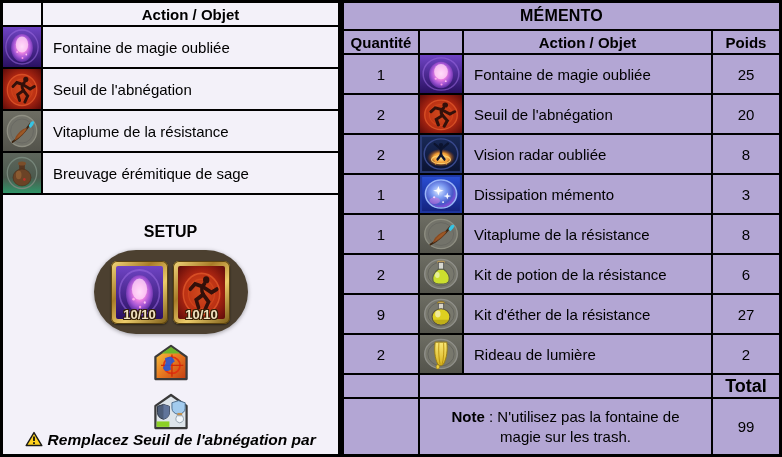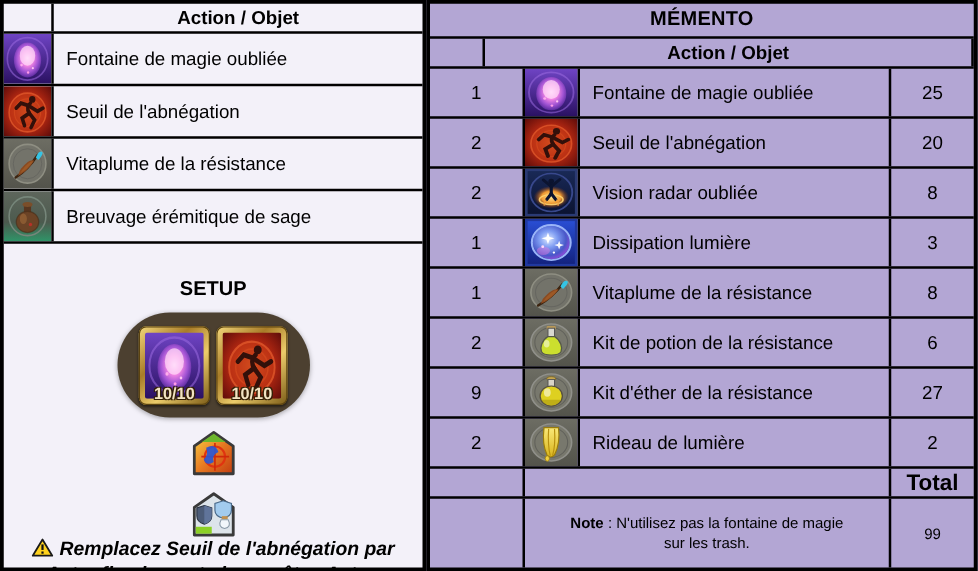--- a/index.html
+++ b/index.html
@@ -45,21 +45,21 @@
   
   .c-qty{width:76px; flex:none; border-right:2px solid var(--border); display:flex; align-items:center; justify-content:center;}
   .c-icon{width:44px; flex:none; border-right:2px solid var(--border);}
   .c-action{flex:1; border-right:2px solid var(--border); display:flex; align-items:center; padding-left:10px;}
   .t-header .c-action{justify-content:center; padding-left:0;}
   .c-poids{width:66px; flex:none; display:flex; align-items:center; justify-content:center;}
   .rt-row{height:40px; flex:none; border-bottom:2px solid var(--border); display:flex; font-size:15px;}
   .rt-total{height:24px; flex:none; border-bottom:2px solid var(--border); display:flex; font-size:18px;}
   .c-merge{flex:1; border-right:2px solid var(--border);}
   .rt-total .c-poids{font-weight:bold;}
-  .rt-note{flex:1; display:flex; font-size:12px;}
+  .rt-note{flex:1; display:flex; font-size:15px;}
   .note-cell{display:flex; align-items:center; justify-content:center; text-align:center; padding:0 28px; line-height:1.3;}
   .bold{font-weight:bold;}
 </style>
 </head>
 <body>
 
 <div class="canvas">
 
   <section class="panel left">
     <div class="t-header">
@@ -263,22 +263,24 @@
               <rect x="9" y="6.2" width="2" height="5" fill="#111"></rect>
               <rect x="9" y="12.6" width="2" height="2" fill="#111"></rect>
             </svg></span>
       </div>
     </div>
   </section>
 
   <section class="panel right">
     <div class="t-title">MÉMENTO</div>
     <div class="t-header">
+      <div class="c-qty">Quantité</div>
       <div class="c-icon"></div>
       <div class="c-action">Action / Objet</div>
+      <div class="c-poids">Poids</div>
     </div>
     <div id="memento-rows">
         <div class="rt-row">
           <div class="c-qty">1</div>
           <div class="c-icon icon-box">
             <svg viewBox="0 0 40 40" preserveAspectRatio="none" xmlns="http://www.w3.org/2000/svg">
               <defs>
                 <linearGradient id="a5" x1="0" y1="0" x2="0" y2="1">
                   <stop offset="0" stop-color="#6f44c4"></stop>
                   <stop offset="1" stop-color="#2a1162"></stop>
@@ -385,21 +387,21 @@
               <rect x="1" y="1" width="38" height="38" fill="none" stroke="#2038a0" stroke-width="2"></rect>
               <circle cx="20" cy="20" r="14" fill="url(#b8)"></circle>
               <circle cx="20" cy="20" r="14.8" fill="none" stroke="#9ab4f8" stroke-width="1.6"></circle>
               <ellipse cx="14" cy="27" rx="5" ry="3.5" fill="#e678e0" opacity="0.45"></ellipse>
               <path d="M17.5 11.5 l1.2 3.8 3.8 1.2 -3.8 1.2 -1.2 3.8 -1.2 -3.8 -3.8 -1.2 3.8 -1.2 z" fill="#ffffff"></path>
               <path d="M26 18.5 l0.9 2.8 2.8 0.9 -2.8 0.9 -0.9 2.8 -0.9 -2.8 -2.8 -0.9 2.8 -0.9 z" fill="#ffffff" opacity="0.95"></path>
               <circle cx="13.5" cy="23.5" r="1.1" fill="#ffd8fa"></circle>
               <circle cx="22" cy="28.5" r="0.9" fill="#fff"></circle>
             </svg>
           </div>
-          <div class="c-action">Dissipation lumière</div>
+          <div class="c-action">Dissipation mémento</div>
           <div class="c-poids">3</div>
         </div>
         <div class="rt-row">
           <div class="c-qty">1</div>
           <div class="c-icon icon-box">
             <svg viewBox="0 0 40 40" preserveAspectRatio="none" xmlns="http://www.w3.org/2000/svg">
               <defs>
                 <linearGradient id="a9" x1="0" y1="0" x2="0" y2="1">
                   <stop offset="0" stop-color="#6d6d63"></stop>
                   <stop offset="1" stop-color="#53534b"></stop>

